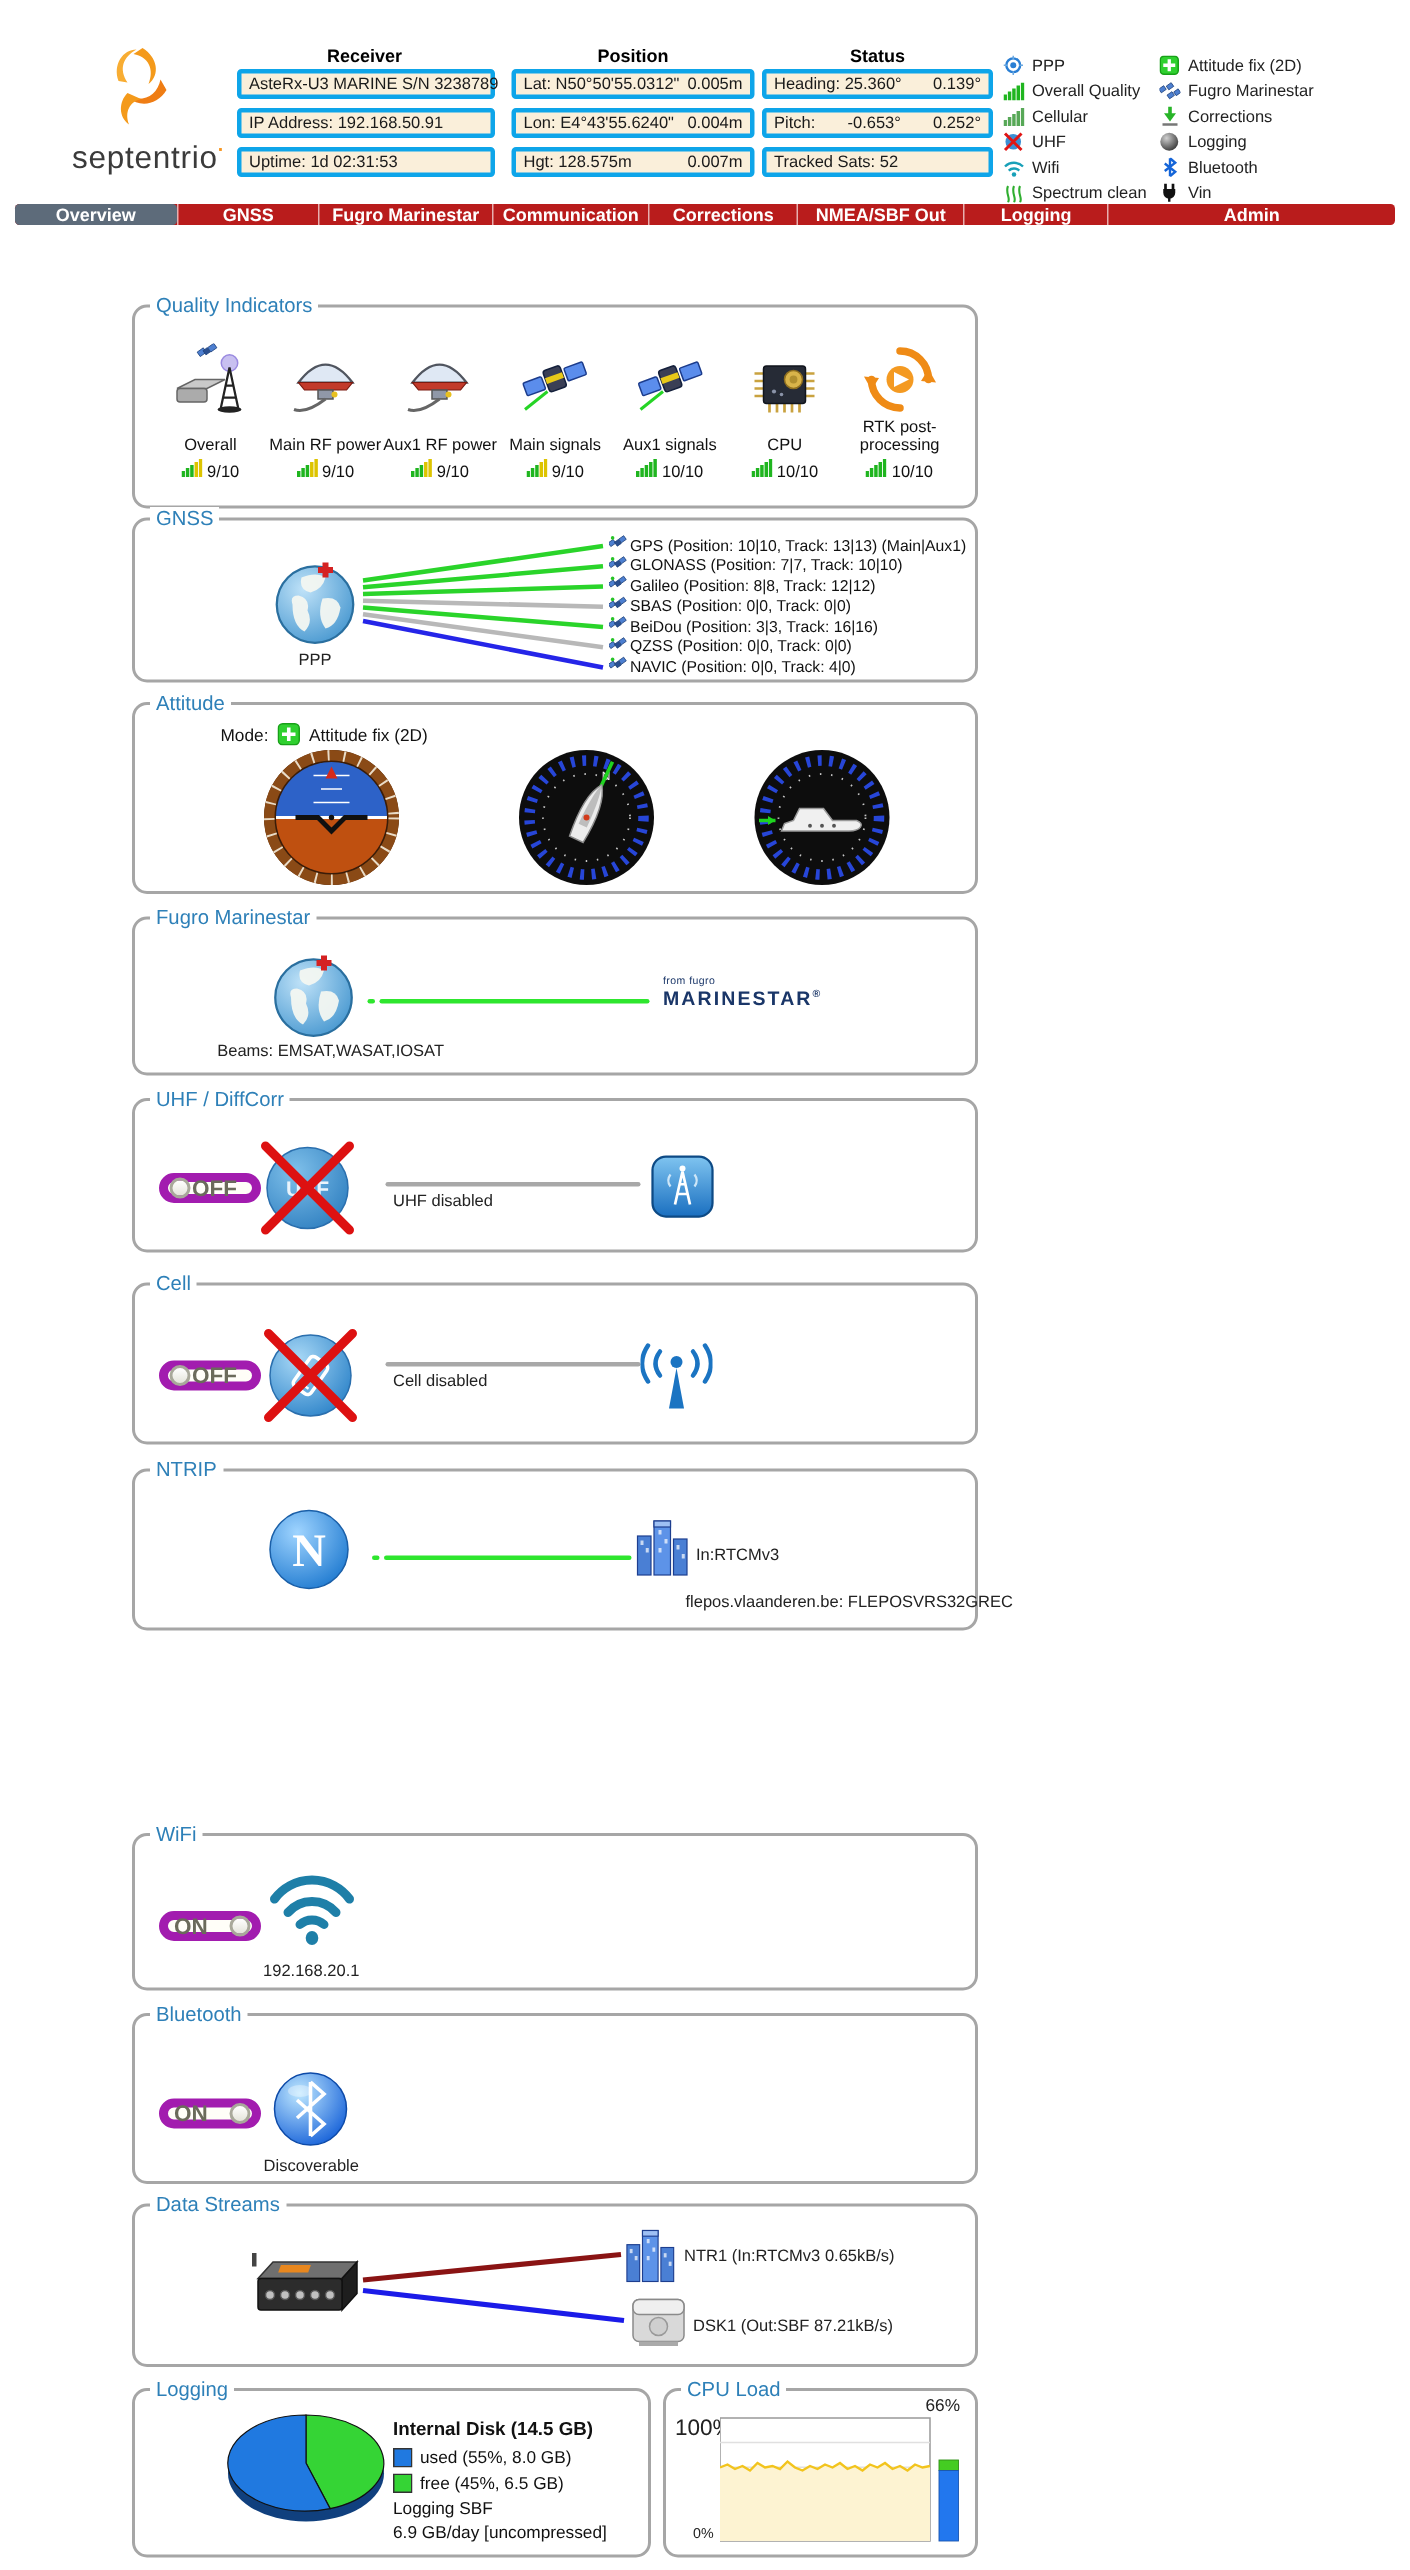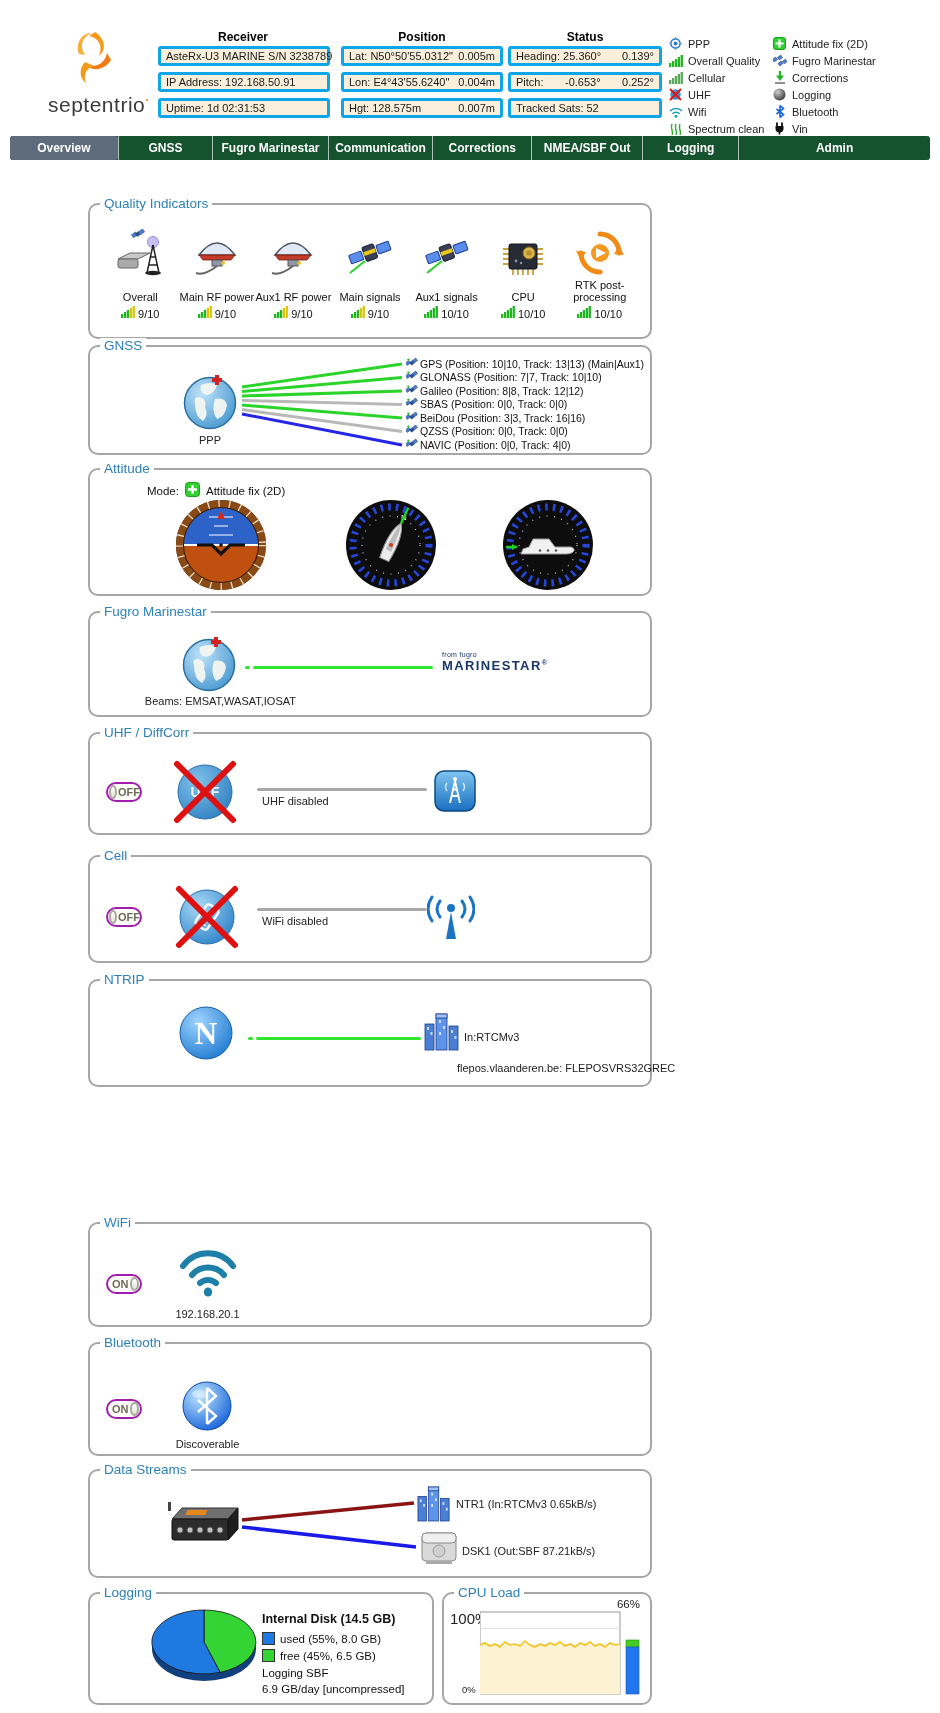--- a/index.html
+++ b/index.html
@@ -8,43 +8,43 @@
   
   .thead{position:absolute;font-size:12px;font-weight:bold;color:#000;text-align:center;}
   .hdrbox{position:absolute;background:#faefda;border:3px solid #0ea5e9;border-radius:3px;height:20px;
           font-size:11px;color:#1a1a1a;display:flex;justify-content:space-between;align-items:center;
           padding:0 5px;box-sizing:border-box;white-space:nowrap;}
   .hdrbox .m{flex:1;text-align:center;}
   .leg-col{position:absolute;display:flex;flex-direction:column;}
   .leg-item{display:flex;align-items:center;gap:5px;font-size:11px;color:#222;height:17px;white-space:nowrap;}
   .lic{width:15px;display:flex;justify-content:center;}
   
-  .navbar{position:absolute;left:10px;top:136px;width:920px;height:24px;background:#14532d;border-radius:3px;display:flex;}
+  .navbar{position:absolute;left:10px;top:136px;width:920px;height:14px;background:#b91c1c;border-radius:3px;display:flex;}
   .tab{color:#fff;font-size:12px;font-weight:bold;display:flex;align-items:center;justify-content:center;cursor:pointer;white-space:nowrap;}
   .tab+.tab{border-left:1px solid rgba(255,255,255,.65);}
   .tab[data-active="true"]{background:#5d6b7a;border-radius:3px;}
   .tab:nth-child(1){width:11.7%}.tab:nth-child(2){width:10.2%}.tab:nth-child(3){width:12.4%}
   .tab:nth-child(4){width:11.3%}.tab:nth-child(5){width:10.6%}.tab:nth-child(6){width:12.0%}
   .tab:nth-child(7){width:10.3%}.tab:nth-child(8){flex:1}
   
   .panel{position:absolute;left:88px;width:564px;border:2px solid #a6a6a6;border-radius:10px;background:#fff;box-sizing:border-box;}
   .ptitle{position:absolute;top:-9px;left:10px;background:#fff;padding:0 4px;color:#2e80b8;font-size:13.5px;white-space:nowrap;}
   
   .q-row{position:absolute;left:12px;right:12px;top:14px;display:flex;justify-content:space-between;}
   .q-item{width:79px;display:flex;flex-direction:column;align-items:center;}
   .q-icon{height:58px;display:flex;align-items:flex-end;justify-content:center;}
   .q-label{font-size:11px;color:#111;text-align:center;line-height:1.15;height:27px;display:flex;align-items:flex-end;justify-content:center;}
   .q-value{font-size:11px;color:#111;display:flex;align-items:flex-end;gap:3px;margin-top:2px;}
   .bars[data-bars="nine"] svg rect:nth-child(n+4){fill:#ddc400;}
   
   .g-rows{position:absolute;left:316px;top:10px;}
   .g-row{display:flex;align-items:center;gap:2px;font-size:10.5px;color:#111;height:13.5px;white-space:nowrap;}
   
-  .toggle{position:absolute;width:36px;height:20px;border:2px solid #a21caf;border-radius:12px;background:#fffef8;
-          display:flex;align-items:center;font-size:11px;font-weight:bold;color:#6b6b5b;box-sizing:border-box;cursor:pointer;}
+  .toggle{position:absolute;width:68px;height:20px;border:6px solid #a21caf;border-radius:12px;background:#fffef8;
+          display:flex;align-items:center;font-size:15px;font-weight:bold;color:#6b6b5b;box-sizing:border-box;cursor:pointer;}
   .toggle .knob{width:14px;height:14px;border:2px solid #a8a89a;border-radius:50%;background:linear-gradient(#fff,#e4e4da);box-sizing:border-box;margin:0 1px;}
   .toggle.on{padding-left:4px;justify-content:space-between;}
   .conn{position:absolute;height:3px;background:#2ee62e;border-radius:2px;}
   .conn.gray{background:#a8a8a8;}
   .conn-dash{position:absolute;width:5px;height:3px;background:#2ee62e;border-radius:2px;}
   .slabel{position:absolute;font-size:11px;color:#222;white-space:nowrap;}
   .center-t{text-align:center;}
   
   .ms-top{font-size:7px;color:#1a3668;letter-spacing:.3px;}
   .ms-main{font-size:13px;font-weight:bold;color:#1a3668;letter-spacing:1.4px;}
@@ -701,21 +701,21 @@
           </defs>
         <circle cx="42" cy="42" r="27" fill="url(#gC)" stroke="#2a6fae"></circle>
         <g transform="rotate(35 42 42)">
             <rect x="35" y="30" width="14" height="24" rx="3" fill="none" stroke="#fff" stroke-width="2.4"></rect>
             <line x1="38" y1="50" x2="46" y2="50" stroke="#fff" stroke-width="1.5"></line>
           </g>
         <path d="M14 14 L70 70 M70 14 L14 70" stroke="#dd1111" stroke-width="6" stroke-linecap="round"></path>
       </svg>
     </div>
     <div class="conn gray" style="left:167px;top:51px;width:170px"></div>
-    <div class="slabel" style="left:172px;top:58px">WiFi disabled</div>
+    <div class="slabel" style="left:172px;top:58px">Cell disabled</div>
     <div class="abs" style="left:337px;top:38px">
       <svg width="48" height="46" viewBox="0 0 48 46">
         <circle cx="24" cy="13" r="4" fill="#1b74c2"></circle>
         <path d="M24 17 L19 44 L29 44 Z" fill="#1b74c2"></path>
         <g fill="none" stroke="#1b74c2" stroke-width="3" stroke-linecap="round">
           <path d="M13 6 Q7 14 13 22"></path>
             <path d="M5 2 Q-3 14 5 26"></path>
           <path d="M35 6 Q41 14 35 22"></path>
             <path d="M43 2 Q51 14 43 26"></path>
         </g>

